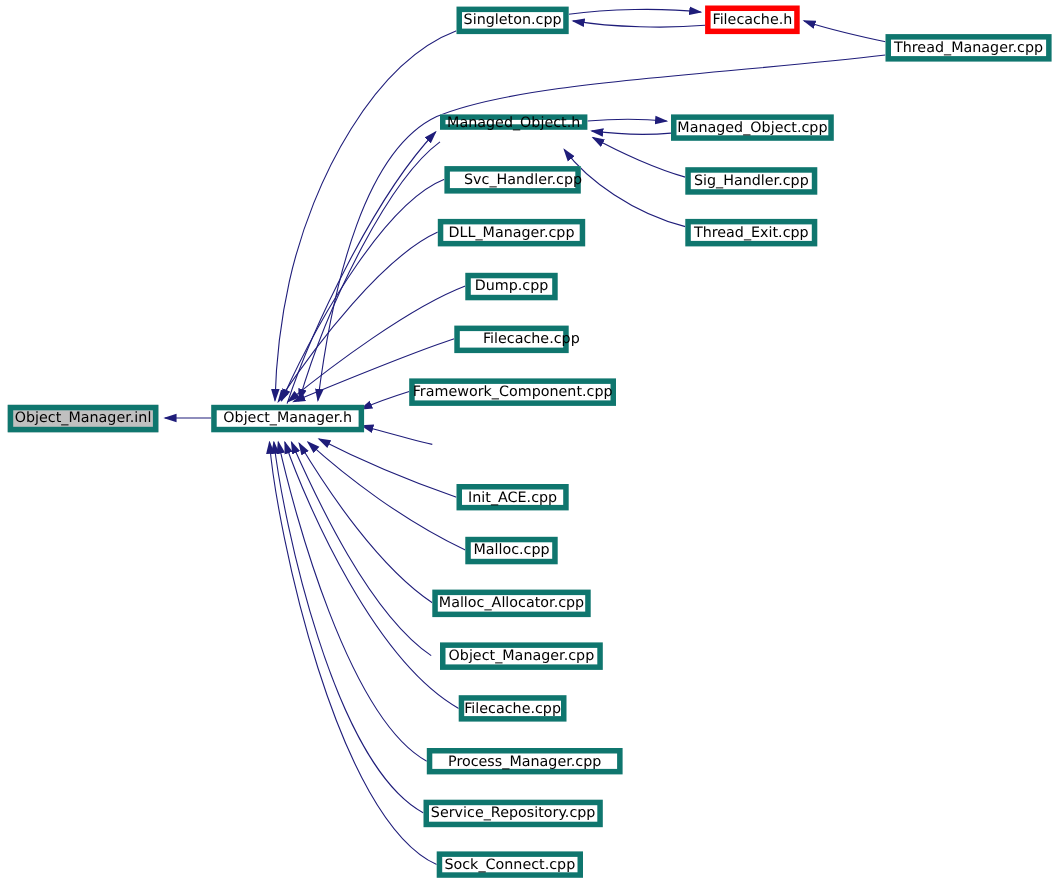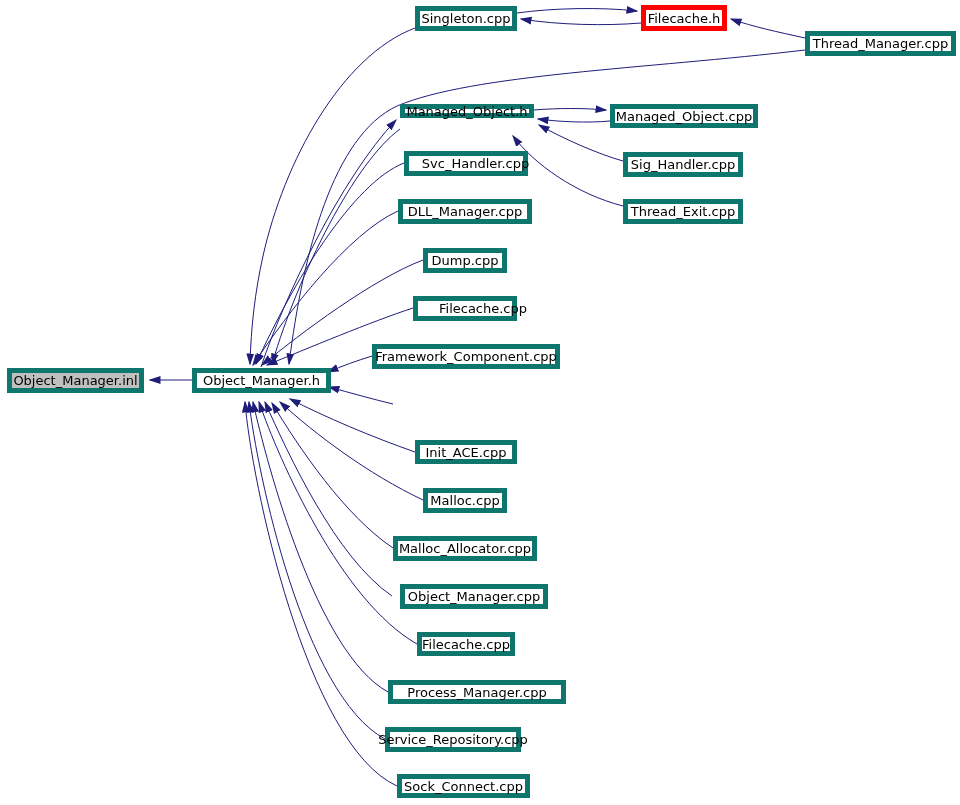--- a/index.html
+++ b/index.html
@@ -147,20 +147,20 @@
       </div>
       <div class="node" style="left: 400px; top: 584px; width: 148px; height: 25px;">
         <span>Object_Manager.cpp</span>
       </div>
       <div class="node" style="left: 417px; top: 632px; width: 98px; height: 24px;">
         <span>Filecache.cpp</span>
       </div>
       <div class="node" style="left: 388px; top: 680px; width: 178px; height: 24px;">
         <span>Process_Manager.cpp</span>
       </div>
-      <div class="node" style="left: 385px; top: 727px; width: 136px; height: 25px;">
+      <div class="node" style="left: 385px; top: 727px; width: 163px; height: 25px;">
         <span>Service_Repository.cpp</span>
       </div>
       <div class="node" style="left: 397px; top: 774px; width: 133px; height: 24px;">
         <span>Sock_Connect.cpp</span>
       </div>
     </div>
 </div>
 
 </body></html>

